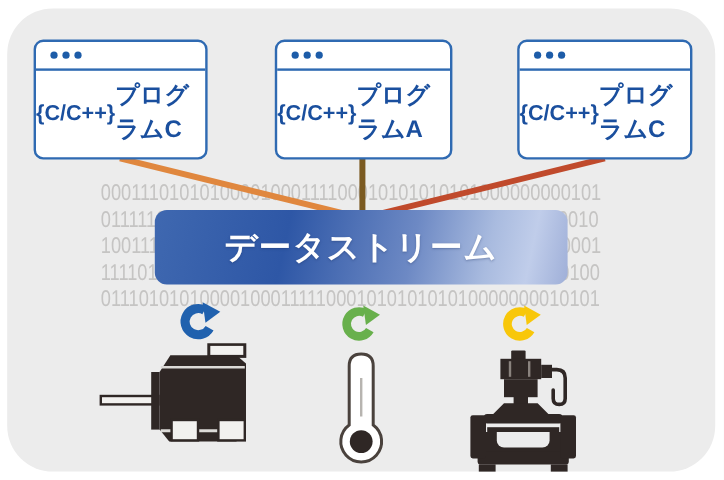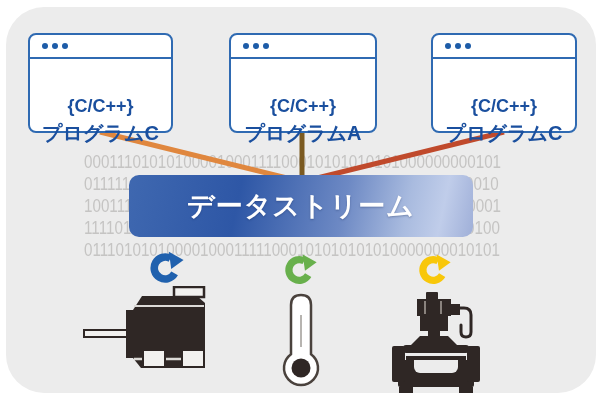--- a/index.html
+++ b/index.html
@@ -17,21 +17,21 @@
     border:2px solid #2f6ab2;border-radius:8px;box-sizing:border-box;z-index:4;
   }
   .win-a{left:28px;width:145px;}
   .win-b{left:229px;width:148px;}
   .win-c{left:431px;width:146px;}
   .titlebar{
     height:22px;border-bottom:2px solid #2f6ab2;display:flex;align-items:center;
     padding-left:12px;gap:4px;
   }
   .dot{width:6px;height:6px;border-radius:50%;background:#1d5ca8;}
-  .win-body{display:flex;flex-direction:column;align-items:center;height:70px;margin-top:34px;}
+  .win-body{display:flex;align-items:center;justify-content:center;height:70px;}
   .lang{color:#1a4f9e;font-size:18px;font-weight:700;line-height:26px;}
   .pname{color:#1a4f9e;font-size:20px;font-weight:700;line-height:28px;}
   
   .bin{
     position:absolute;left:84px;color:#c5c4c3;font-size:19px;line-height:19px;
     letter-spacing:0;white-space:nowrap;transform:scaleX(0.8);transform-origin:left top;
     z-index:1;font-weight:400;
   }
   
   .lines{position:absolute;left:0;top:0;z-index:2;}

